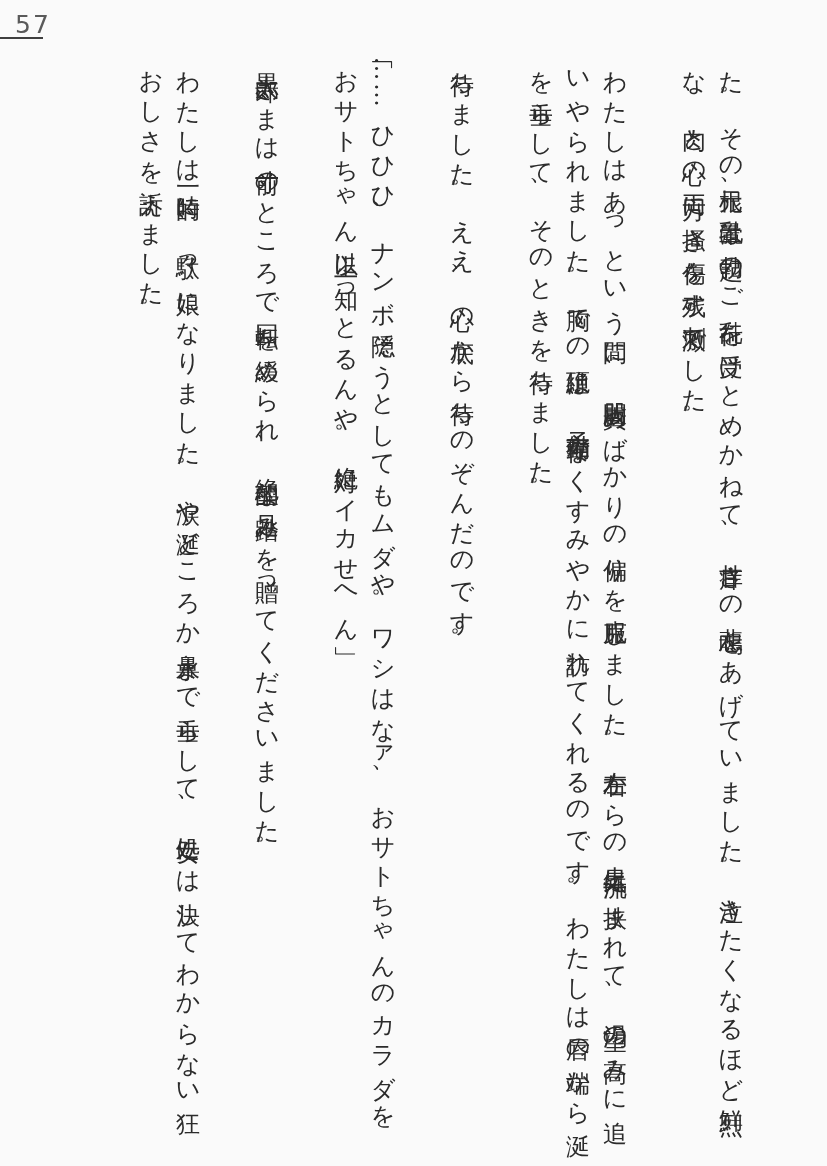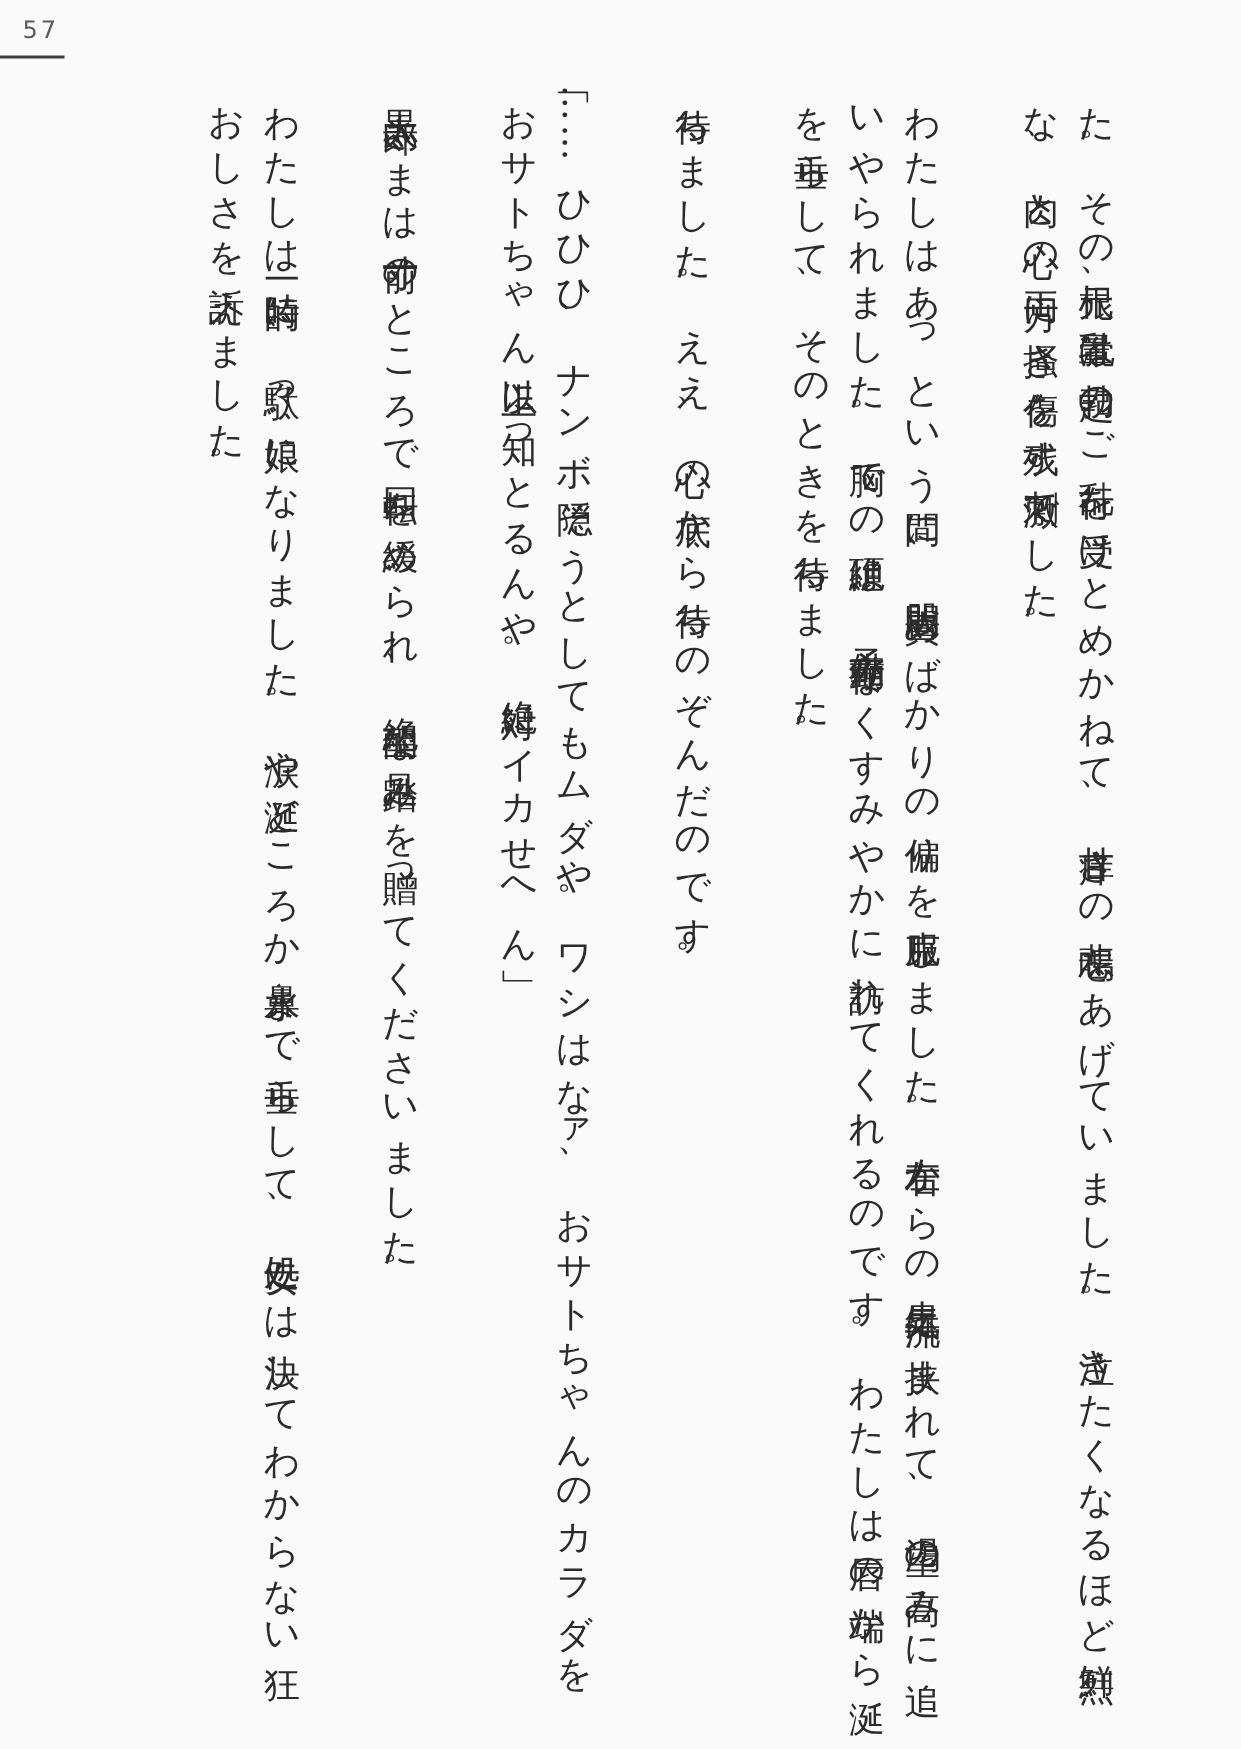--- a/index.html
+++ b/index.html
@@ -17,21 +17,21 @@
     position: relative;
     width: 827px;
     height: 1166px;
   }
   
   .folio {
     position: absolute;
     top: 12px;
     left: 15px;
     font-family: "DejaVu Sans", "Liberation Sans", sans-serif;
-    font-size: 16px;
+    font-size: 25px;
     letter-spacing: 2px;
     color: var(--folio, #5a5a5a);
     line-height: 1;
   }
   .folio-rule {
     position: absolute;
     top: 37px;
     left: 0;
     width: 43px;
     height: 2px;

